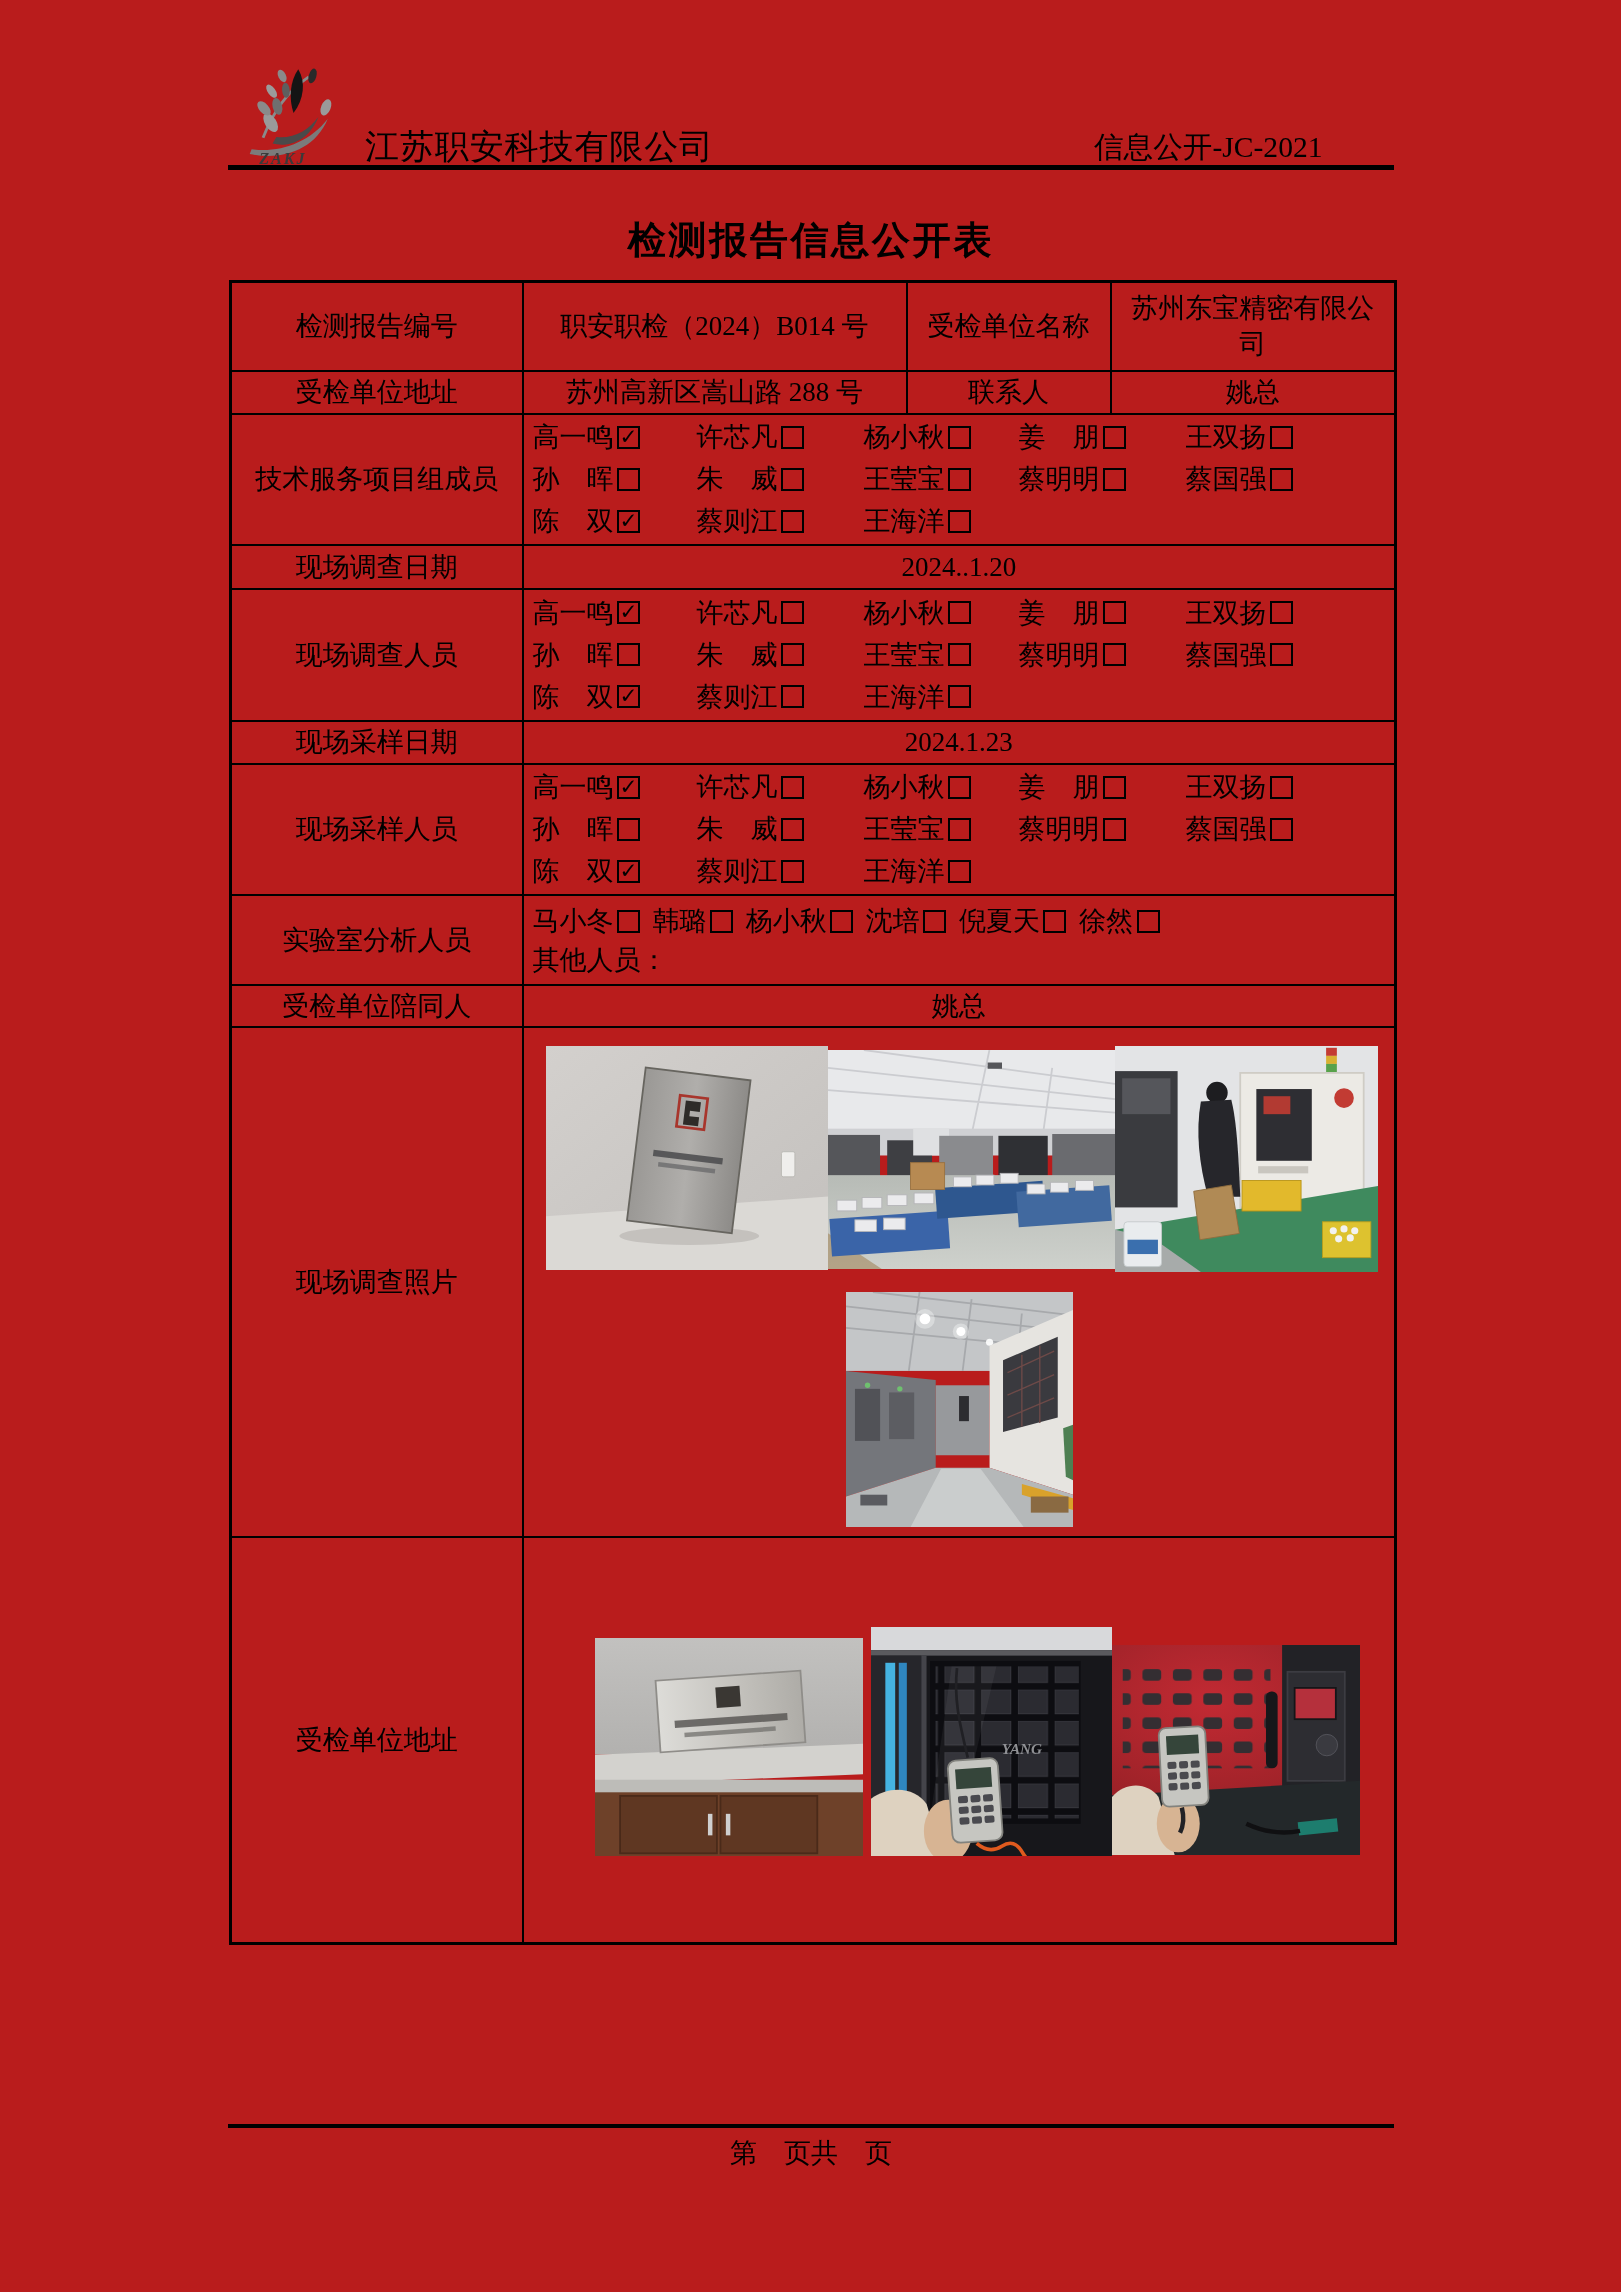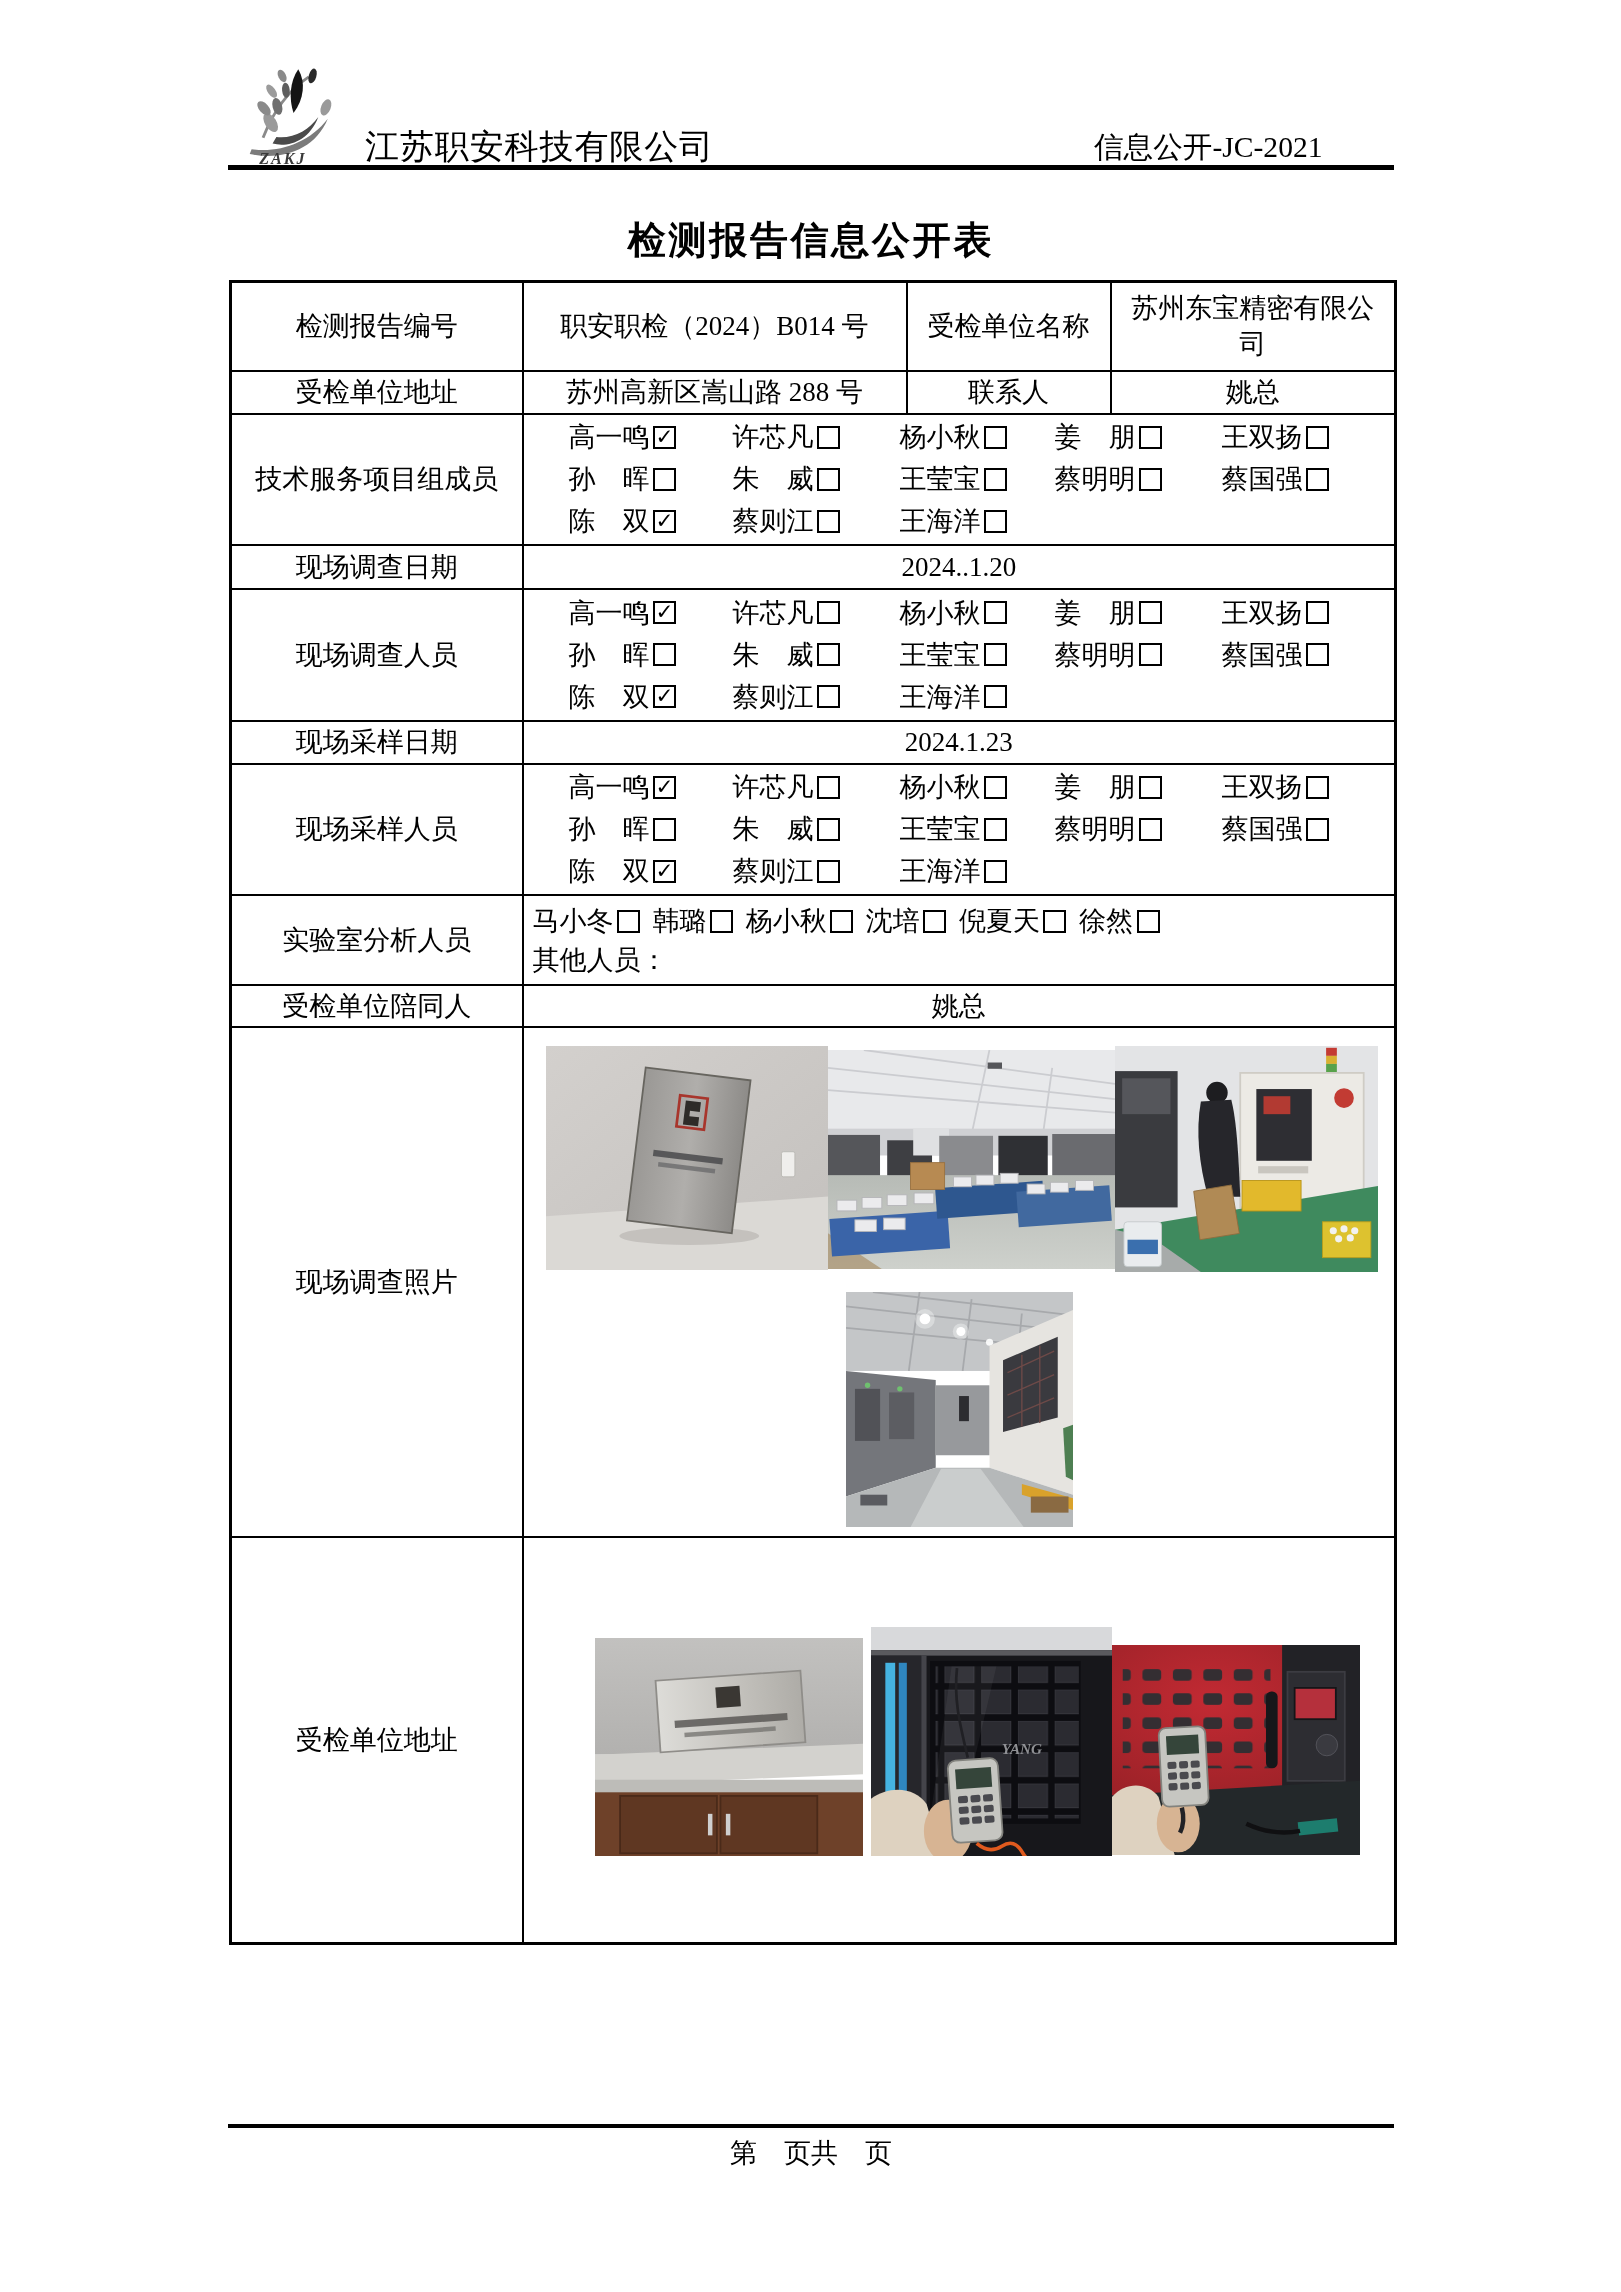--- a/index.html
+++ b/index.html
@@ -1,16 +1,16 @@
 <!DOCTYPE html>
 <html style="font-size:14.3px"><head>
 <meta charset="utf-8">
 <style>
   html,body{margin:0;padding:0;background:#e9e9e9;}
-  .page{position:relative;width:1622px;height:2293px;background:#ffffff;margin:0 auto;
+  .page{position:relative;width:1622px;height:2293px;background:#b91c1c;margin:0 auto;
         font-family:"Liberation Serif","DejaVu Serif",serif;color:#000;overflow:hidden;}
 
   
   .logo{position:absolute;left:244px;top:63px;width:100px;height:104px;}
   .company-name{position:absolute;left:365px;top:124px;font-size:34px;letter-spacing:0.9px;white-space:nowrap;}
   .doc-code{position:absolute;left:1094px;top:127px;font-size:29.6px;white-space:nowrap;}
   .header-rule{position:absolute;left:228px;top:165px;width:1166px;height:4.5px;background:#000;}
 
   .page-title{position:absolute;left:228px;top:215px;width:1166px;text-align:center;
               font-size:38px;font-weight:bold;letter-spacing:2.7px;}
@@ -24,21 +24,21 @@
   td.names{vertical-align:middle;padding:1.8px 0 1.8px 9px;}
   td.labcell{vertical-align:middle;padding:5.4px 9px;}
   td.pc{position:relative;padding:0;vertical-align:middle;margin-top:48px;}
 
   tr.r1{height:89px;}  tr.r2{height:43px;}  tr.r3{height:128px;} tr.r4{height:44px;}
   tr.r5{height:128px;} tr.r6{height:43px;}  tr.r7{height:131px;} tr.r8{height:86px;}
   tr.r9{height:30px;margin-left:24px;}  tr.r10{height:510px;}tr.r11{height:407px;}
 
   .prow{display:flex;align-items:center;height:42px;}
   .person{display:flex;align-items:center;}
-  .prow .person:nth-child(1){width:164px;margin-left:36px;}
+  .prow .person:nth-child(1){width:164px;}
   .prow .person:nth-child(2){width:167px;}
   .prow .person:nth-child(3){width:155px;}
   .prow .person:nth-child(4){width:167px;}
   .prow .person:nth-child(5){flex:1;}
   .pname{white-space:pre;}
   .cb{display:inline-block;width:23px;height:23px;border:2.7px solid #000;box-sizing:border-box;
       margin-left:3.6px;text-align:center;line-height:17px;font-size:21.5px;font-weight:bold;
       font-family:"DejaVu Sans",sans-serif;}
   .labrow{display:flex;align-items:center;height:39px;}
   .labrow .person{margin-right:12.5px;}

